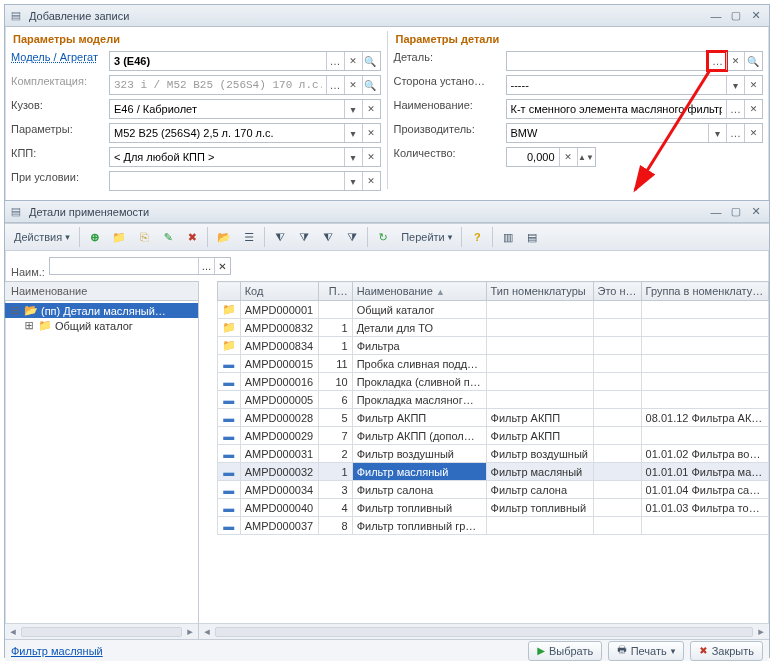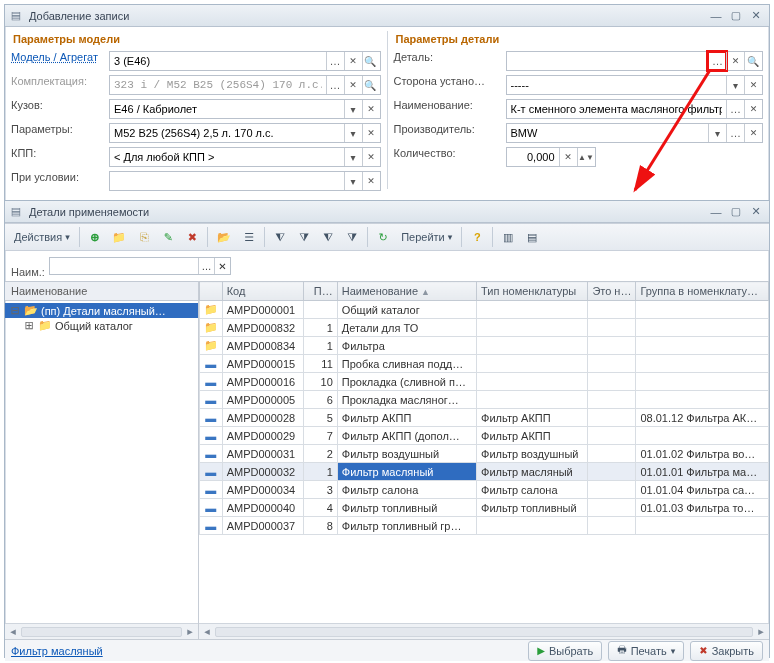--- a/index.html
+++ b/index.html
@@ -88,21 +88,21 @@
   .tree-pane{width:194px;border-right:1px solid #c6ccd5;display:flex;flex-direction:column;}
   .tree-hdr{background:#eceff4;border:1px solid #c3cad4;border-width:1px 0;padding:3px 6px;color:#5a5a5a;}
   .tree-body{flex:1;overflow:auto;padding:2px 0;}
   .tnode{display:flex;align-items:center;gap:3px;padding:1px 4px;white-space:nowrap;}
   .tnode .exp{width:12px;text-align:center;color:#666;cursor:pointer;}
   .tnode .folder{width:14px;height:12px;display:inline-flex;align-items:center;justify-content:center;color:#caa443;}
   .tnode.sel{background:#2f6cc0;color:#fff;}
   .tnode.sel .folder{color:#ffe08a;}
   
   .grid-pane{flex:1;display:flex;flex-direction:column;min-width:0;}
-  .grid-wrap{flex:1;overflow:auto;}
+  .grid-wrap{flex:1;overflow:auto;margin-left:18px;}
   table.grid{border-collapse:collapse;width:100%;font-size:11px;}
   table.grid th{
     background:linear-gradient(#f3f5f8,#e6eaef);
     border:1px solid #c3cad3; padding:3px 4px; text-align:left; color:#4d5763;
     font-weight:normal; white-space:nowrap; position:sticky; top:0;
   }
   table.grid td{border:1px solid #d8dde3;padding:2px 4px;white-space:nowrap;height:18px;}
   .ic-cell{width:22px;text-align:center;}
   .ic-folder{color:#caa443;}
   .ic-item{color:#3a76c2;}
@@ -133,21 +133,21 @@
       <div class="wbtn">▢</div>
       <div class="wbtn">✕</div>
     </div>
   </div>
   <div class="panel-split">
     <div class="col">
       <div class="section-hdr">Параметры модели</div>
       <div class="frow">
         <span class="flabel link">Модель / Агрегат</span>
         <div class="fld">
-          <input readonly="" style="font-weight: normal;" value="3 (E46)">
+          <input readonly="" style="font-weight: bold;" value="3 (E46)">
           <span class="mini dots"></span>
           <span class="mini x"></span>
           <span class="mini search"></span>
         </div>
       </div>
       <div class="frow">
         <span class="flabel dim">Комплектация:</span>
         <div class="fld dim">
           <input readonly="" value="323 i / M52 B25 (256S4) 170 л.с. (E46…" style="">
           <span class="mini dots"></span>

